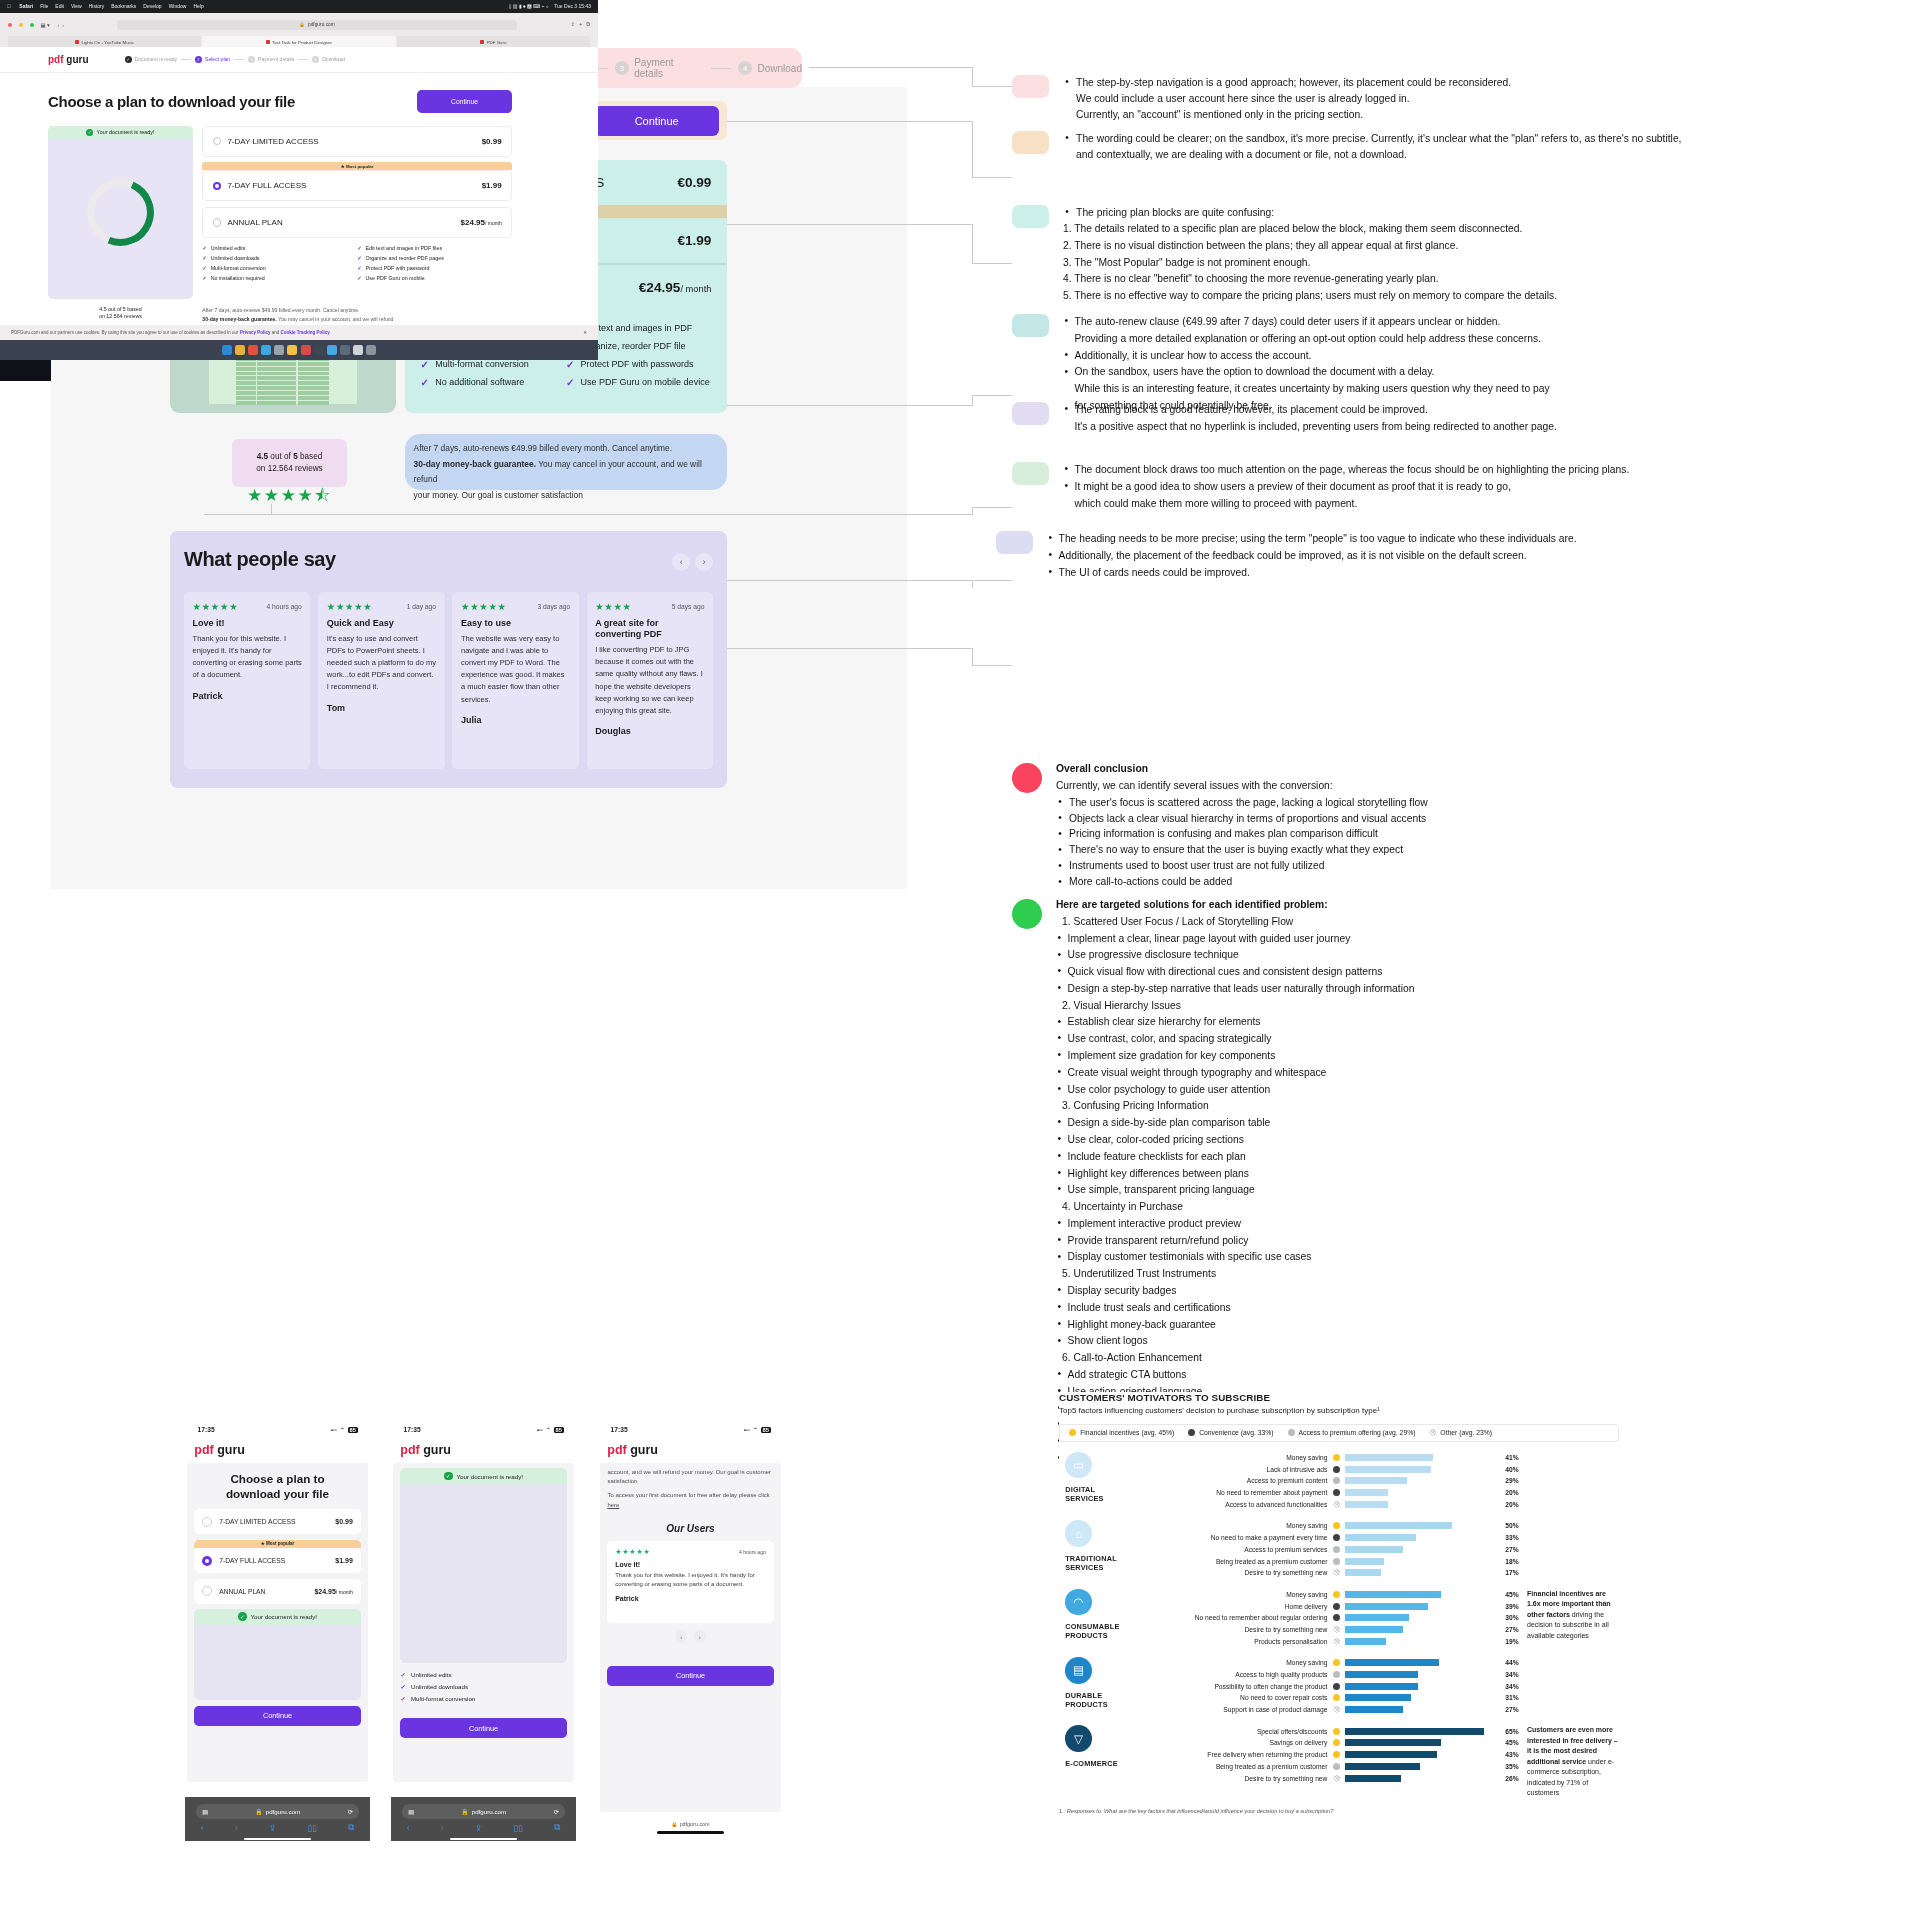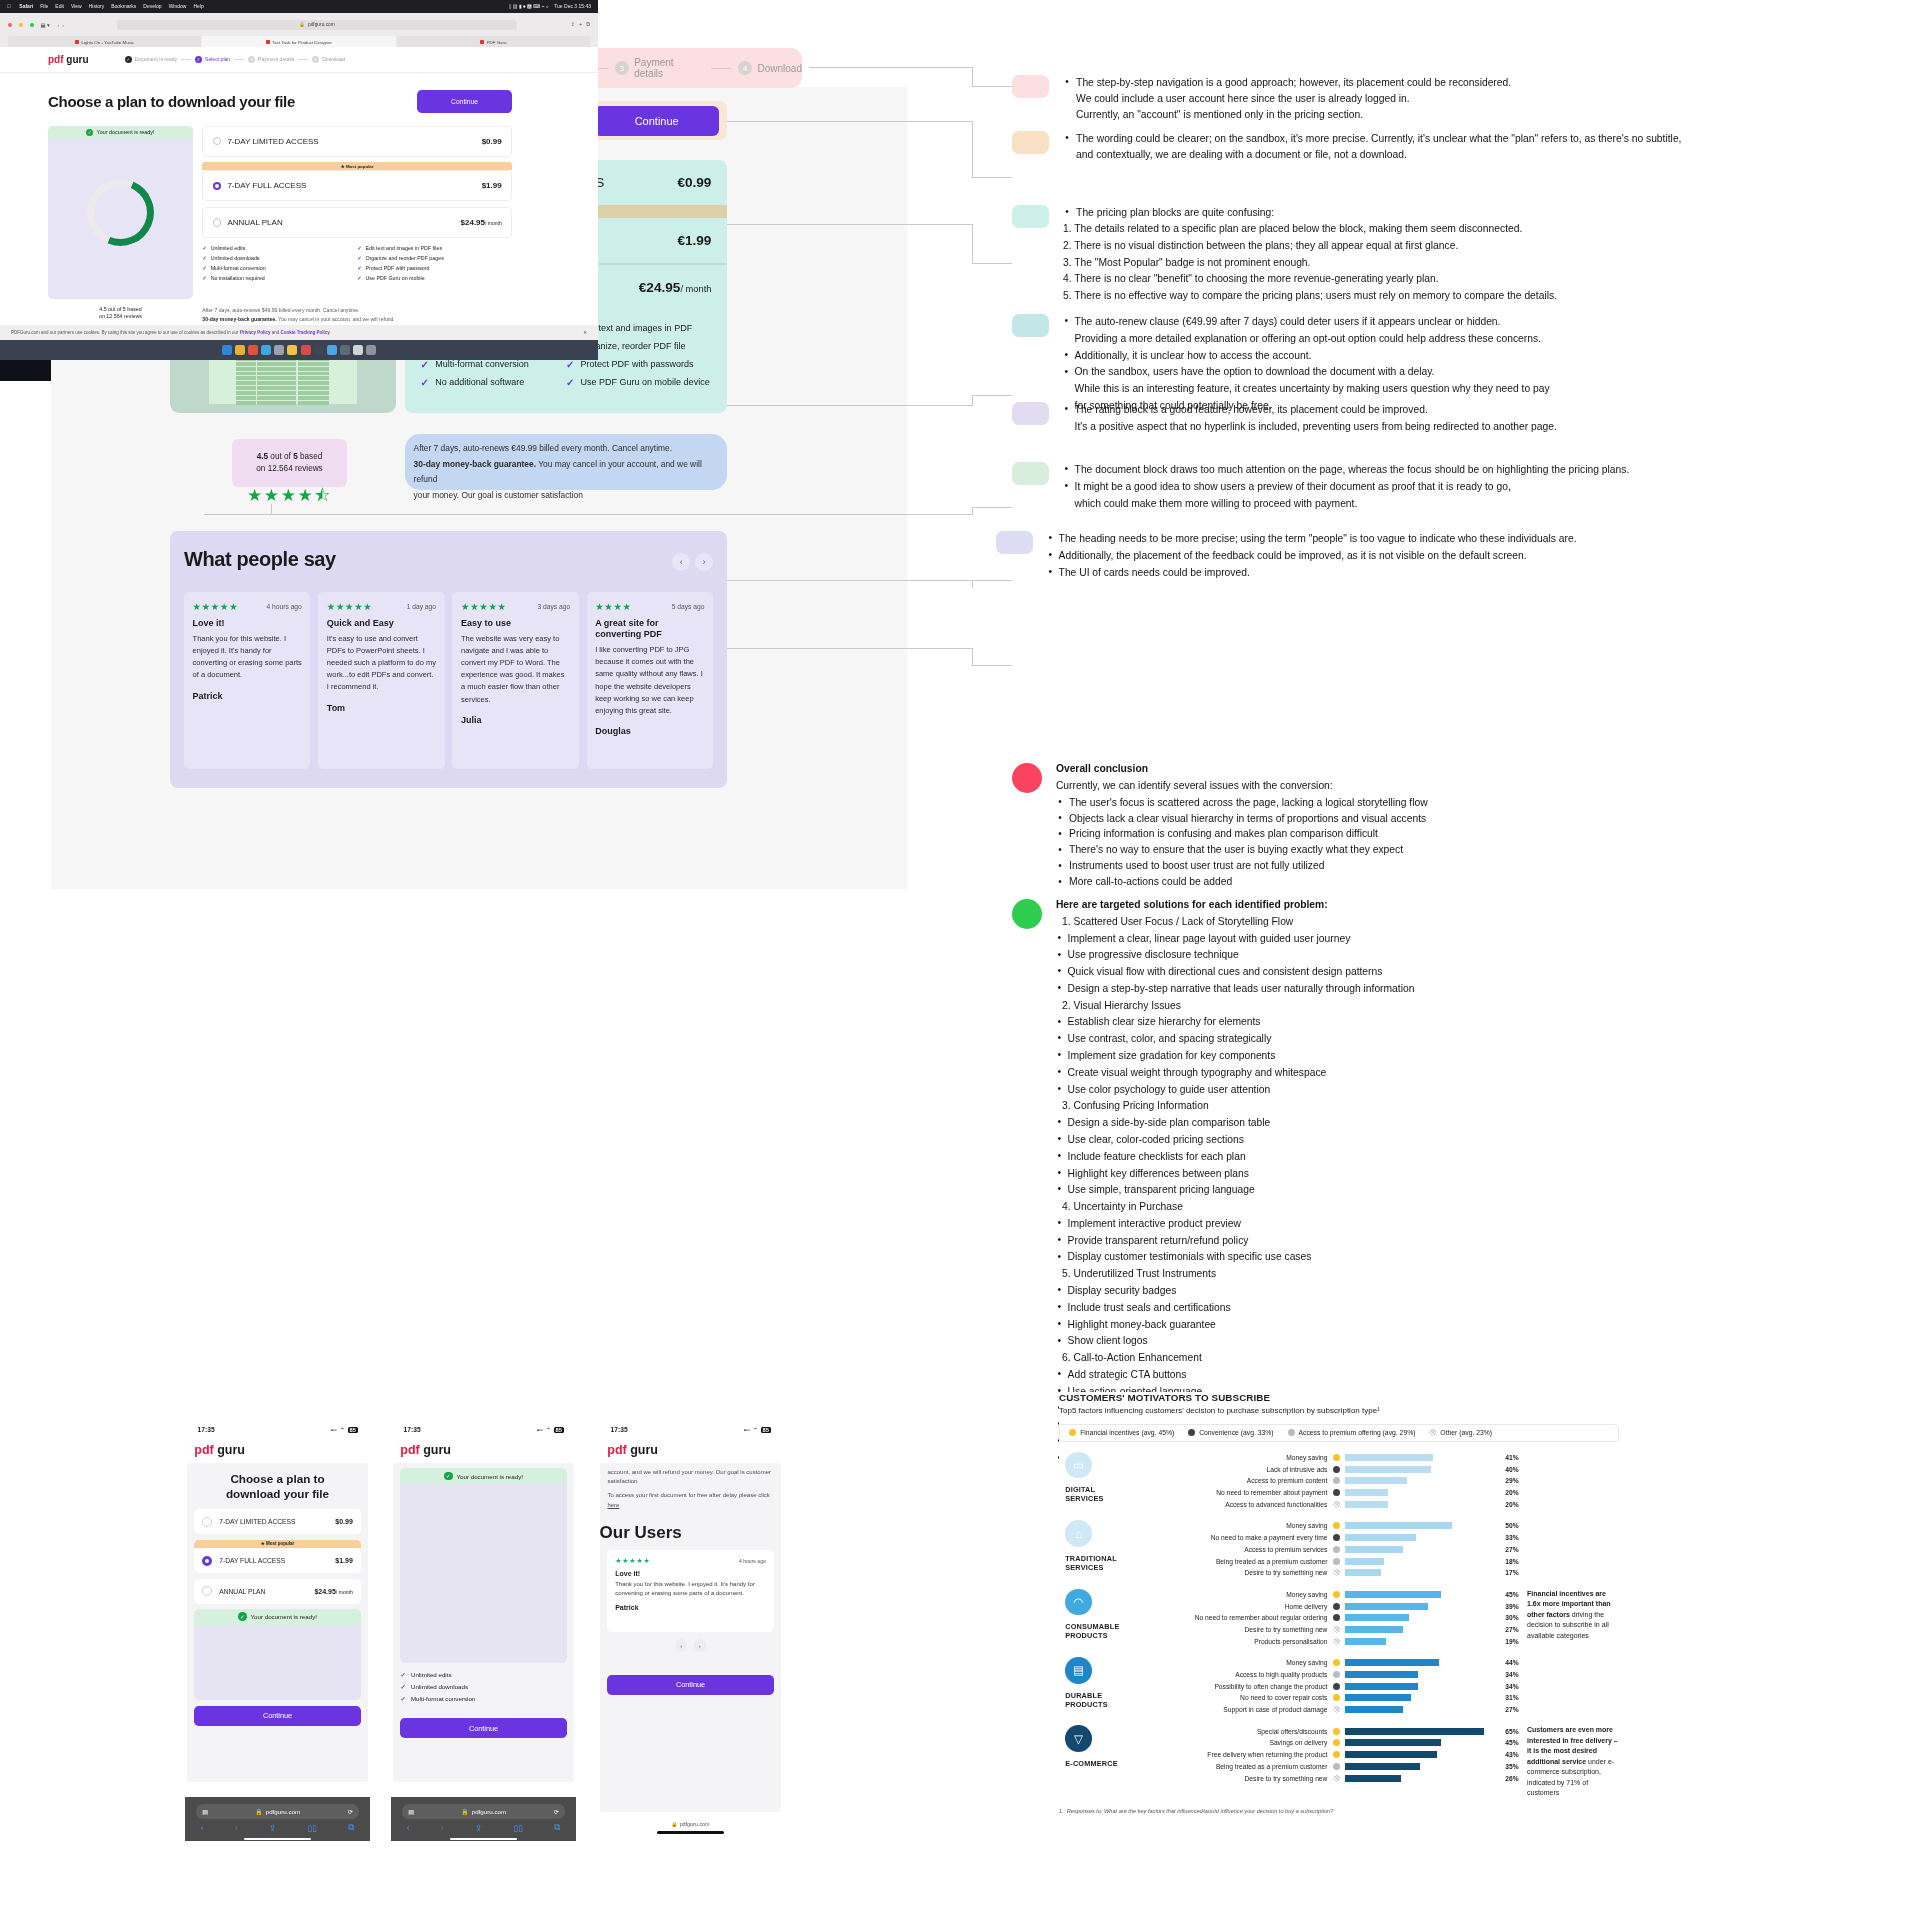--- a/index.html
+++ b/index.html
@@ -193,21 +193,21 @@
   .ph-cta{margin:6.2px 7.8px 0;height:20px;background:#6a35e0;color:#fff;border-radius:4.7px;
           display:flex;align-items:center;justify-content:center;font-size:7.3px;}
   .ph-safaribar{position:absolute;left:0;right:0;bottom:0;height:44px;background:#4b4b4b;}
   .ph-urlpill{margin:7px 11px 0;height:15px;background:#5e5e5e;border-radius:7px;display:flex;
               align-items:center;justify-content:center;gap:3.1px;font-size:6.2px;color:#fff;position:relative;}
   .ph-navicons{display:flex;align-items:center;justify-content:space-around;height:17px;color:#3e9bff;font-size:8.6px;}
   .ph-homebar{width:67px;height:2.3px;background:#fff;border-radius:1.6px;margin:1.6px auto 0;}
   .ph-feat{font-size:6.2px;display:flex;gap:5.4px;align-items:center;height:11.7px;padding-left:7.8px;}
   .ph-feat .c{color:#6a35e0;font-weight:bold;}
   .ph-para{font-size:6px;line-height:1.6;color:#4f4f4f;padding:0 7.8px 4.7px;}
-  .ph-ourusers{font-size:17px;font-weight:bold;text-align:left;padding:7.8px 0 7px;}
+  .ph-ourusers{font-size:10px;font-weight:bold;text-align:center;padding:7.8px 0 7px;font-style:italic;}
   .ph-revcard{background:#fff;border-radius:5.4px;margin:0 7.8px;padding:7px 7.8px 11px;height:82px;}
   .ph-revtop{display:flex;justify-content:space-between;align-items:center;}
   .ph-revtop .s{color:#0bb06a;font-size:7px;letter-spacing:0.8px;}
   .ph-revtop .t{font-size:5.1px;color:#555;}
   .ph-revtitle{font-size:7px;font-weight:bold;margin:4.7px 0 3.1px;}
   .ph-revbody{font-size:6px;line-height:1.55;color:#3a3a3a;}
   .ph-revauthor{font-size:7px;font-weight:bold;margin-top:5.4px;}
   .ph-carousel{display:flex;justify-content:center;gap:6.2px;margin:7px 0 0;}
   .ph-carousel span{width:12.5px;height:12.5px;border-radius:50%;background:#ededf0;display:flex;
                     align-items:center;justify-content:center;font-size:6.2px;color:#666;}

